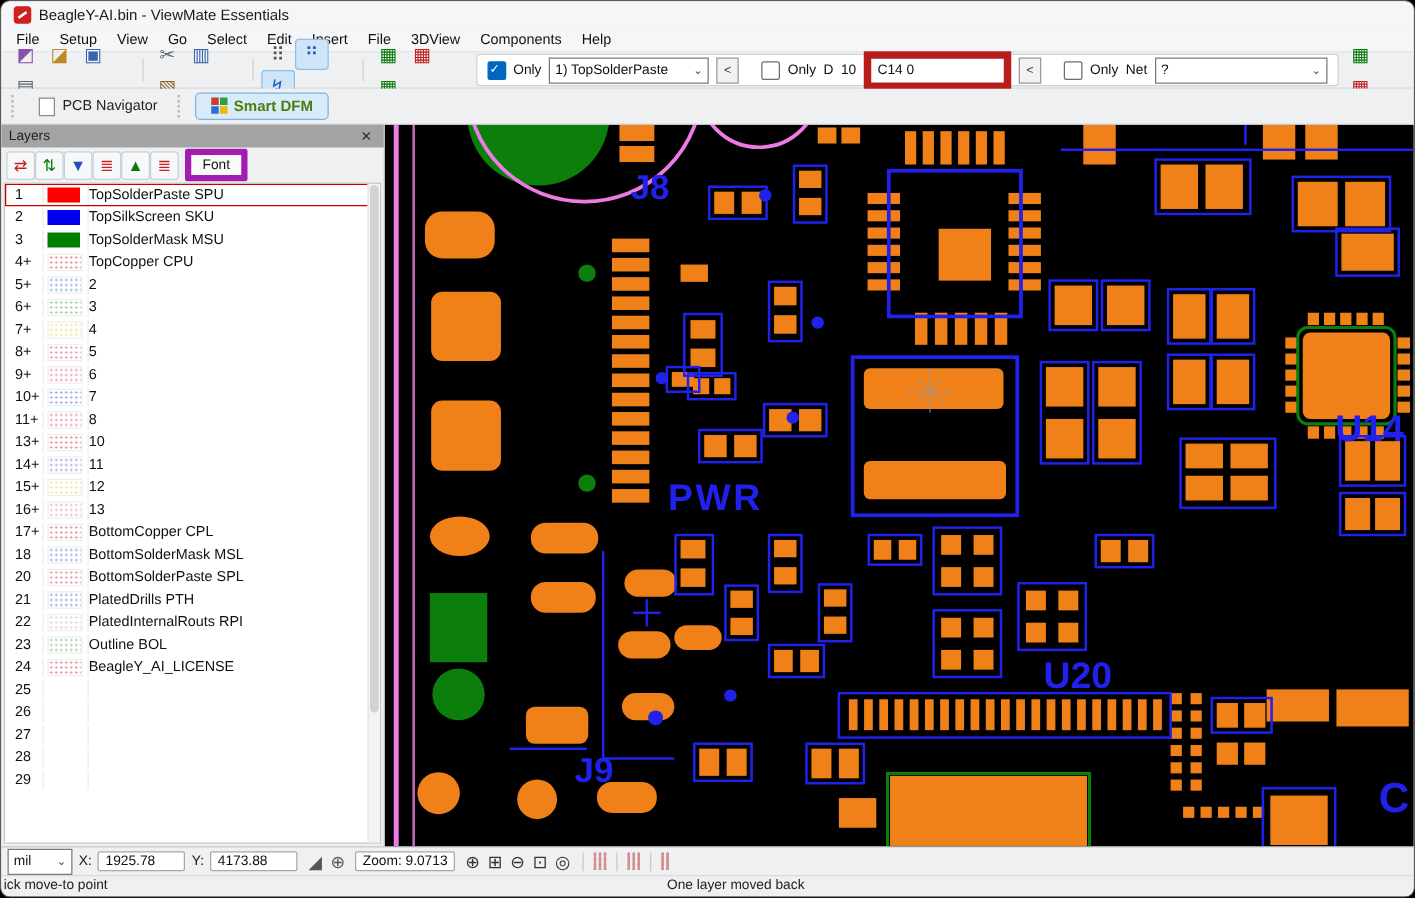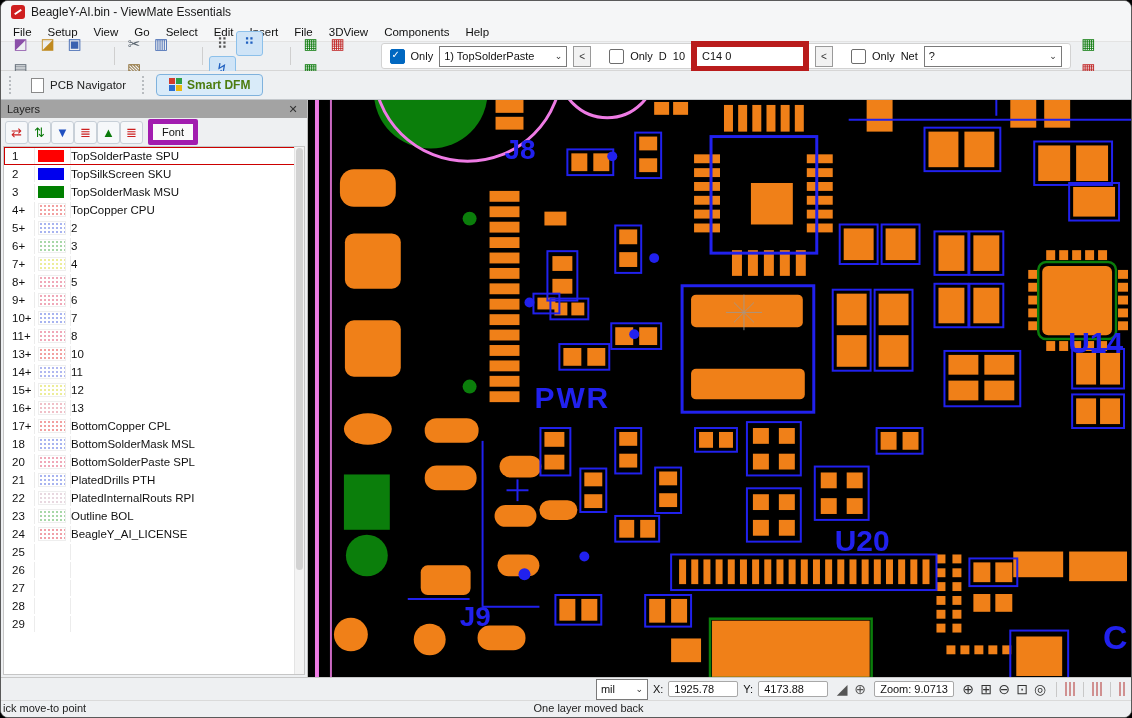--- a/index.html
+++ b/index.html
@@ -57,21 +57,21 @@
   
   .pad{fill:var(--pad);}
   .silk{stroke:var(--silk);fill:none;stroke-width:2;}
   .silk3{stroke-width:3;}
   .silkf{fill:var(--silk);}
   .maskf{fill:var(--mask);}
   .maskst{stroke:var(--mask);fill:none;stroke-width:2.5;}
   .pink{stroke:var(--pink);fill:none;}
   .lbl{fill:var(--silk);font-family:"Liberation Sans",sans-serif;font-weight:bold;font-size:28px;}
   
-  .statusbar{height:22px;flex:0 0 22px;background:#eef0f2;border-top:1px solid #c8c8c8;display:flex;align-items:center;gap:5px;padding:0 5px;font-size:11px;color:#111;justify-content:flex-end;}
+  .statusbar{height:22px;flex:0 0 22px;background:#eef0f2;border-top:1px solid #c8c8c8;display:flex;align-items:center;gap:5px;padding:0 5px;font-size:11px;color:#111;}
   .sb-box{background:#fff;border:1px solid #a8a8a8;border-radius:2px;padding:1px 5px;display:flex;align-items:center;gap:3px;}
   .sb-ic{width:18px;height:18px;display:inline-flex;align-items:center;justify-content:center;font-size:14px;}
   .sb-sep{width:1px;height:15px;background:#c8c8c8;margin:0 2px;}
   .grid-ic{width:15px;height:14px;border:1px solid #d09090;background-color:#fff;background-image:linear-gradient(#d23b2e 1px,transparent 1px),linear-gradient(90deg,#d23b2e 1px,transparent 1px);background-size:4px 4px;margin:0 1px;}
   
   .msgbar{height:16px;flex:0 0 16px;background:#eef0f2;border-top:1px solid #dadada;position:relative;font-size:11px;color:#222;}
   .msg-left{position:absolute;left:2px;top:1px;}
   .msg-center{position:absolute;left:52%;transform:translateX(-50%);top:1px;}
 </style>
 </head>

